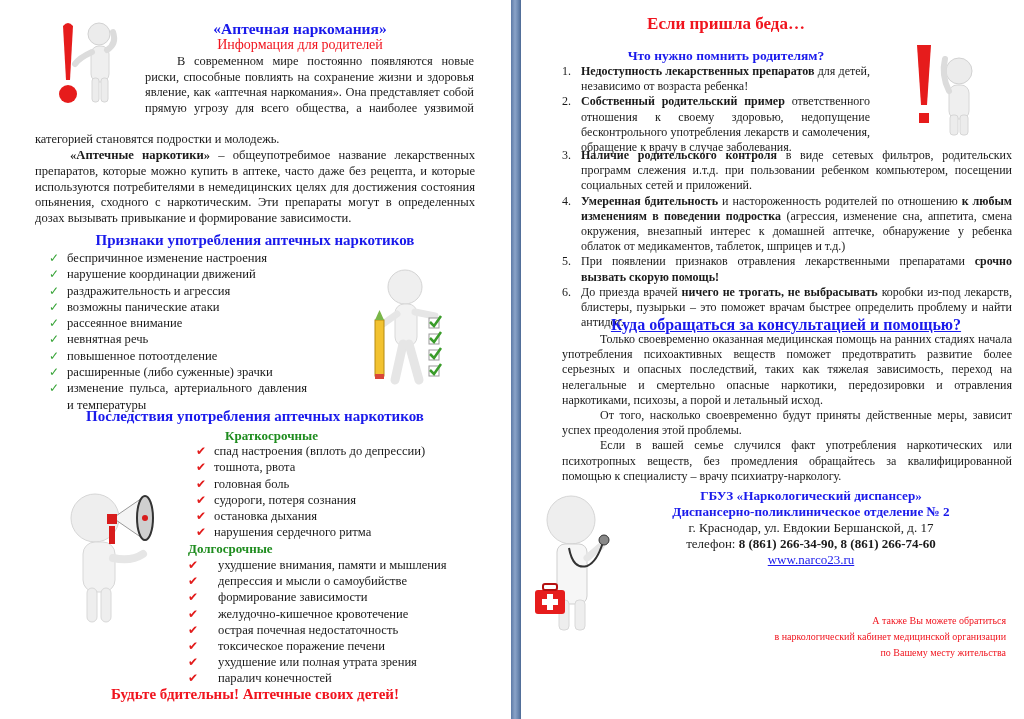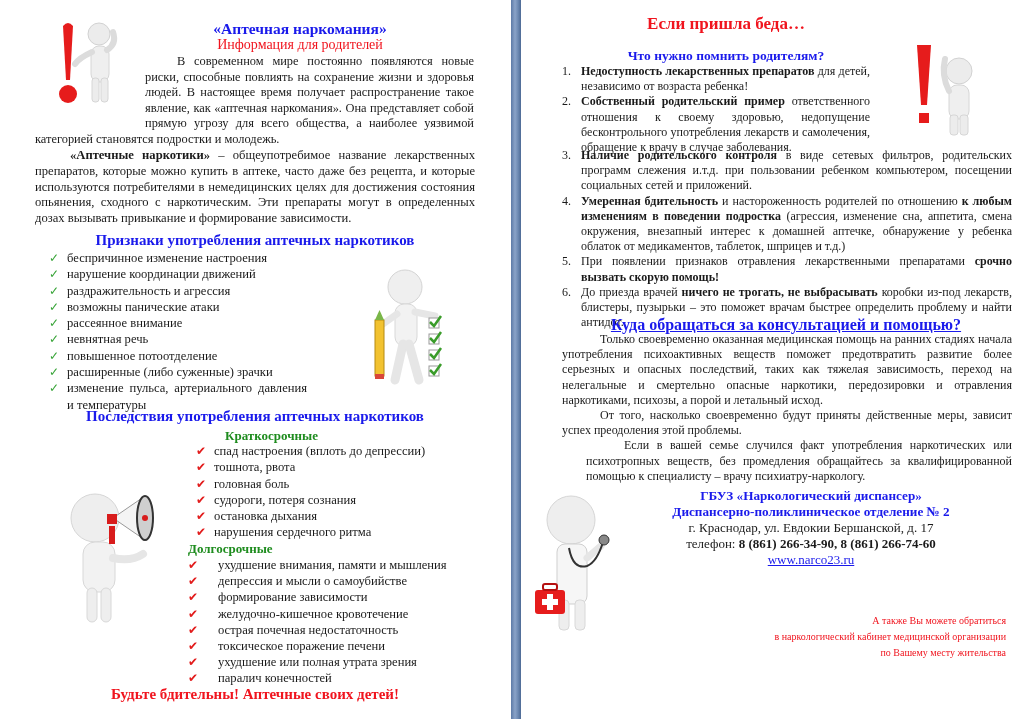--- a/index.html
+++ b/index.html
@@ -53,21 +53,20 @@
       <path d="M37 34 Q24 40 20 46" stroke="#dcdcdc" stroke-width="6" fill="none" stroke-linecap="round"></path>
     </svg>
   </div>
 
   <div class="abs blue-title" style="left:150px;top:20px;width:300px;font-size:15.5px;">«Аптечная наркомания»</div>
   <div class="abs red" style="left:150px;top:37px;width:300px;font-size:14px;text-align:center;">Информация для родителей</div>
 
   <div class="abs txt" style="left:145px;top:54px;width:329px;">
     <div style="text-indent:32px;text-align:justify;text-align-last:justify;">В современном мире постоянно появляются новые</div>
     <div style="text-align:justify;text-align-last:justify;">риски, способные повлиять на сохранение жизни и здоровья</div>
-    <div style="text-align:justify;text-align-last:justify;">людей. В настоящее время получает распространение такое</div>
     <div style="text-align:justify;text-align-last:justify;">явление, как «аптечная наркомания». Она представляет собой</div>
     <div style="text-align:justify;text-align-last:justify;">прямую угрозу для всего общества, а наиболее уязвимой</div>
   </div>
   <div class="abs txt" style="left:35px;top:132px;width:440px;">категорией становятся подростки и молодежь.</div>
 
   <div class="abs txt just" style="left:35px;top:148px;width:440px;text-indent:35px;font-size:12.6px;line-height:15.8px;">
     <b>«Аптечные наркотики»</b><span> – общеупотребимое название лекарственных препаратов, которые можно купить в аптеке, часто даже без рецепта, и которые используются потребителями в немедицинских целях для достижения состояния опьянения, сходного с наркотическим. Эти препараты могут в определенных дозах вызывать привыкание и формирование зависимости.</span>
   </div>
 
   <div class="abs blue-title" style="left:35px;top:232px;width:440px;font-size:15px;">Признаки употребления аптечных наркотиков</div>
@@ -179,21 +178,21 @@
     <li class="just"><span class="num">4.</span><b>Умеренная бдительность</b><span> и настороженность родителей по отношению </span><b>к любым изменениям в поведении подростка</b><span> (агрессия, изменение сна, аппетита, смена окружения, внезапный интерес к домашней аптечке, обнаружение у ребенка облаток от медикаментов, таблеток, шприцев и т.д.)</span></li>
     <li class="just"><span class="num">5.</span><span>При появлении признаков отравления лекарственными препаратами </span><b>срочно вызвать скорую помощь!</b></li>
     <li class="just"><span class="num">6.</span><span>До приезда врачей </span><b>ничего не трогать, не выбрасывать</b><span> коробки из-под лекарств, блистеры, пузырьки – это поможет врачам быстрее определить проблему и найти антидот.</span></li>
   </ol>
 
   <div class="abs blue-title" style="left:40px;top:316px;width:450px;font-size:16px;text-decoration:underline;">Куда обращаться за консультацией и помощью?</div>
 
   <div class="abs txt" style="left:41px;top:332px;width:450px;font-size:12px;line-height:15.2px;">
     <p class="just" style="text-indent:38px;">Только своевременно оказанная медицинская помощь на ранних стадиях начала употребления психоактивных веществ поможет предотвратить развитие более серьезных и опасных последствий, таких как тяжелая зависимость, переход на нелегальные и смертельно опасные наркотики, передозировки и отравления наркотиками, психозы, а порой и летальный исход.</p>
     <p class="just" style="text-indent:38px;">От того, насколько своевременно будут приняты действенные меры, зависит успех преодоления этой проблемы.</p>
-    <p class="just" style="text-indent:38px;margin-left:24px;">Если  в вашей семье случился факт употребления наркотических или психотропных веществ, без промедления обращайтесь за квалифицированной помощью к специалисту – врачу психиатру-наркологу.</p>
+    <p class="just" style="text-indent:38px;">Если  в вашей семье случился факт употребления наркотических или психотропных веществ, без промедления обращайтесь за квалифицированной помощью к специалисту – врачу психиатру-наркологу.</p>
   </div>
 
   <div class="figure" style="left:8px;top:490px;width:100px;height:145px;">
     <svg width="100" height="145" viewBox="0 0 100 145">
       <circle cx="42" cy="30" r="24" fill="#eeeeee" stroke="#d6d6d6"></circle>
       <rect x="28" y="54" width="30" height="60" rx="8" fill="#f6f6f6" stroke="#cfcfcf"></rect>
       <rect x="30" y="110" width="10" height="30" rx="4" fill="#eeeeee" stroke="#d8d8d8"></rect>
       <rect x="46" y="110" width="10" height="30" rx="4" fill="#eeeeee" stroke="#d8d8d8"></rect>
       <path d="M58 68 L72 56" stroke="#e6e6e6" stroke-width="7" stroke-linecap="round"></path>
       <path d="M40 58 Q44 80 58 76 Q68 72 74 52" stroke="#333" stroke-width="2" fill="none"></path>

